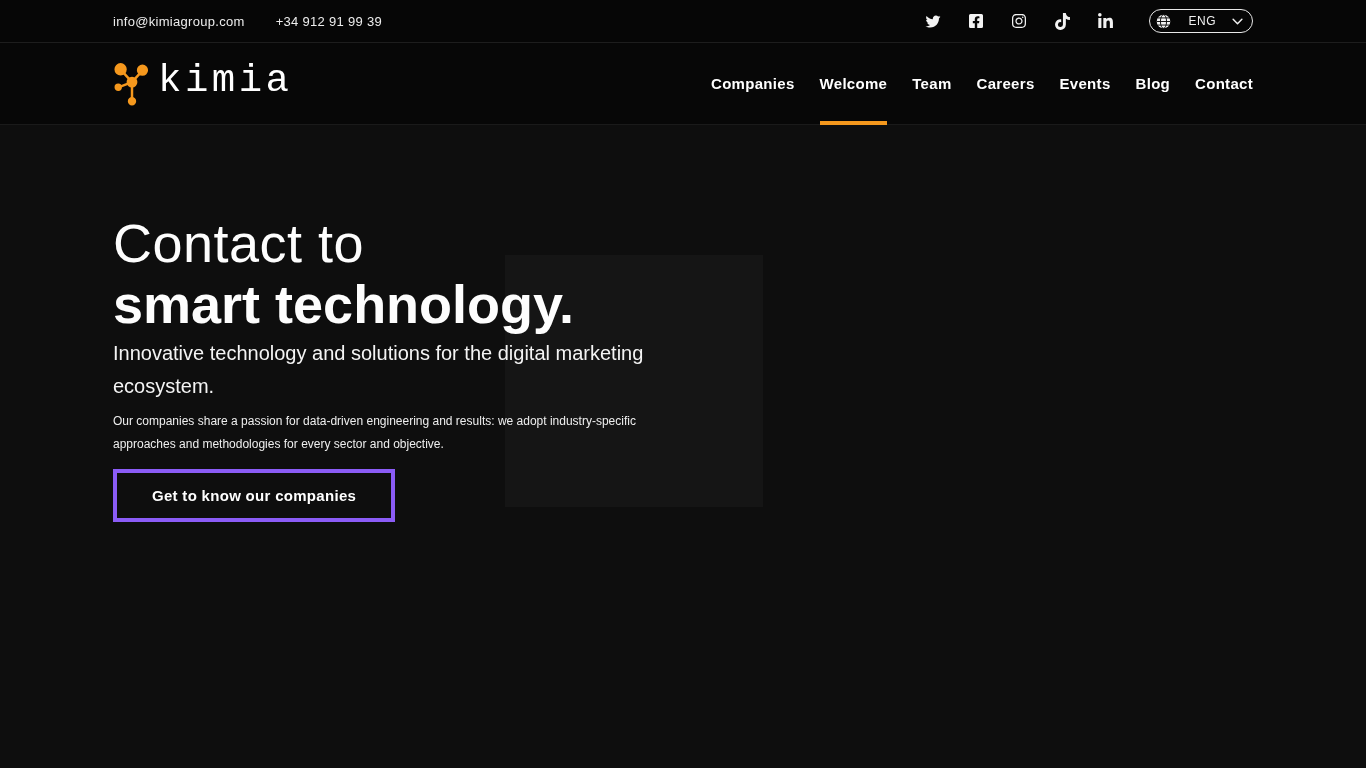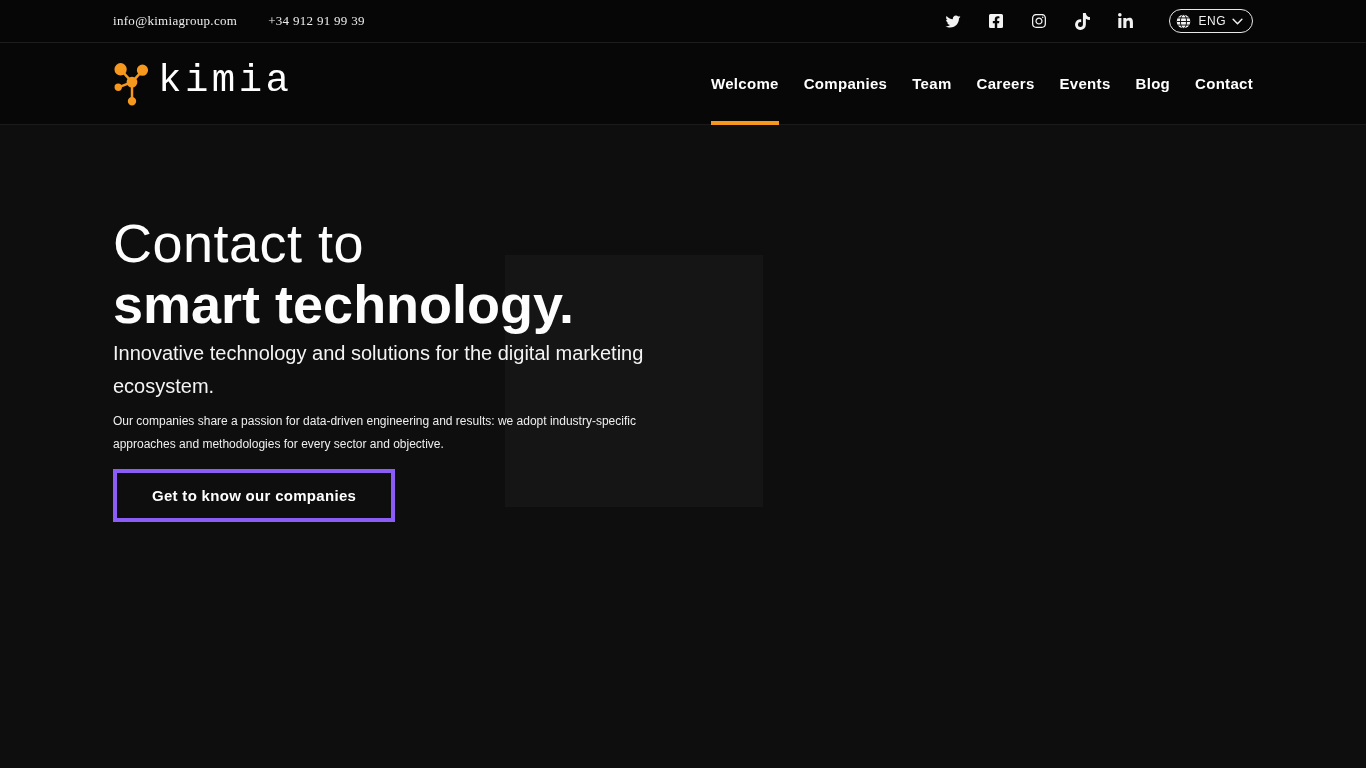--- a/index.html
+++ b/index.html
@@ -18,37 +18,37 @@
   
   .topbar {
     height: 43px;
     background: #060606;
     border-bottom: 1px solid #1d1d1d;
     display: flex;
     align-items: center;
     justify-content: space-between;
     padding: 0 113px 0 113px;
   }
-  .topbar-left { display: flex; align-items: flex-start; gap: 31px; font-family: Liberation Serif, serif; }
+  .topbar-left { display: flex; align-items: flex-start; gap: 31px; }
   .contact-link {
     color: #ededed;
     font-size: 13px;
     letter-spacing: .3px;
     text-decoration: none;
     cursor: pointer;
   }
   .topbar-right { display: flex; align-items: center; gap: 25px; }
   .social-link { display: inline-flex; align-items: center; justify-content: center; width: 18px; height: 18px; cursor: pointer; }
   .social-link svg { fill: #f3f3f3; }
 
   .lang-pill {
     margin-left: 10px;
     display: inline-flex;
     align-items: center;
-    gap: 6px;
+    gap: 16px;
     border: 1px solid #e8e8e8;
     border-radius: 14px;
     padding: 3px 9px 3px 5px;
     height: 24px;
     cursor: pointer;
     background: transparent;
   }
   .lang-label { color: #f0f0f0; font-size: 12px; letter-spacing: .5px; }
 
   
@@ -217,22 +217,22 @@
             <circle cx="8" cy="7.5" r="5.2"></circle>
             <circle cx="31" cy="8.5" r="4.6"></circle>
             <circle cx="5.5" cy="26.5" r="2.6"></circle>
             <circle cx="20" cy="41.2" r="3.1"></circle>
           </g>
         </svg>
       </span>
       <span class="logo-text">kimia</span>
     </a>
     <nav class="nav">
+      <a class="nav-item">Companies</a>
       <a class="nav-item active">Welcome</a>
-      <a class="nav-item">Companies</a>
       <a class="nav-item">Team</a>
       <a class="nav-item">Careers</a>
       <a class="nav-item">Events</a>
       <a class="nav-item">Blog</a>
       <a class="nav-item">Contact</a>
     </nav>
   </div>
 
   <section class="hero">
     <div class="hero-bg-patch"></div>

